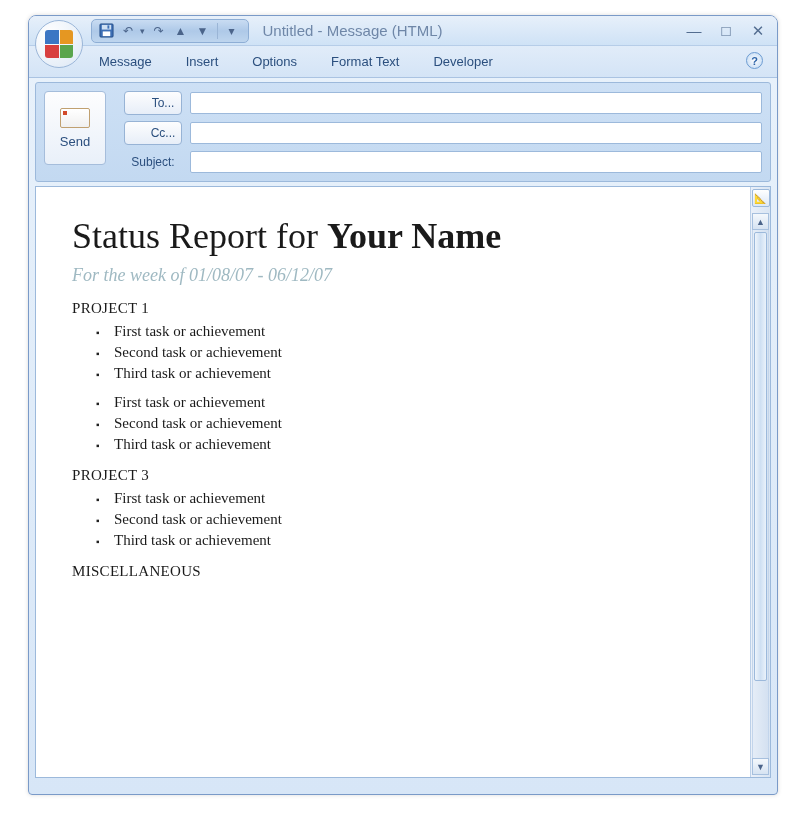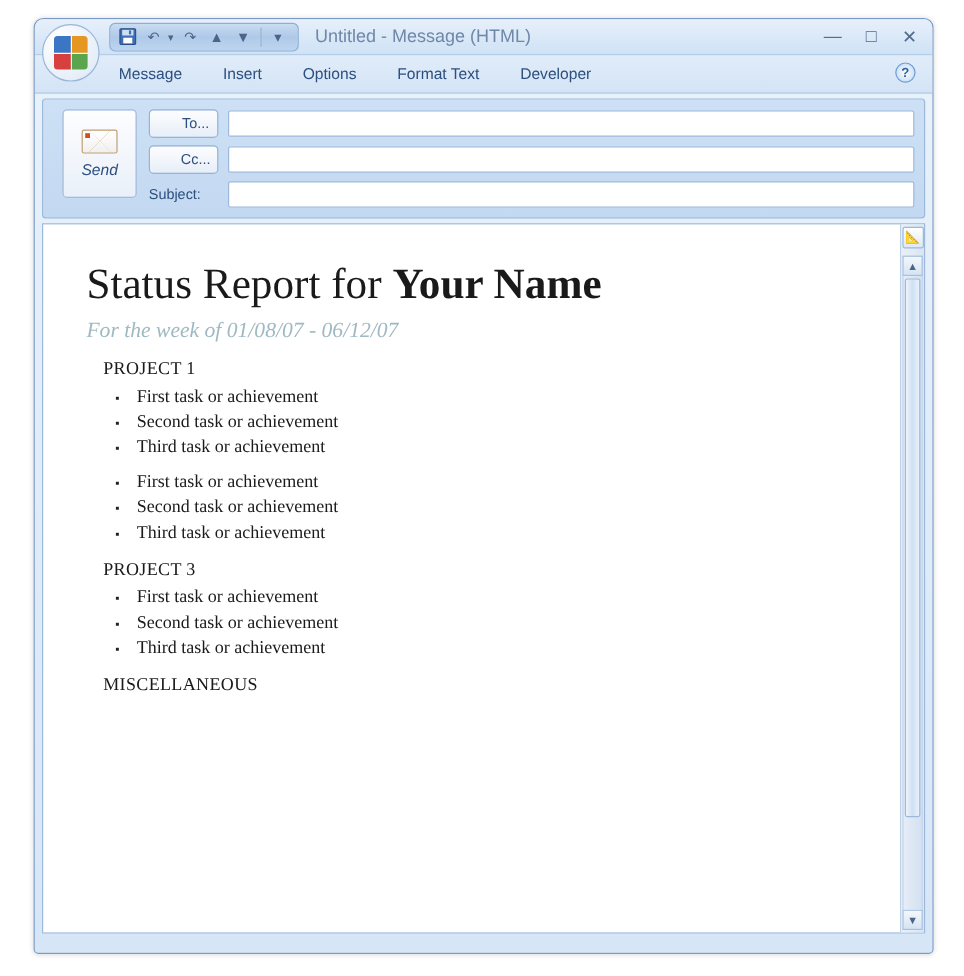--- a/index.html
+++ b/index.html
@@ -105,21 +105,21 @@
     background: linear-gradient(to bottom,#cde0f5,#c3d9f1);
     border: 1px solid #9cb9db;
     margin: 4px 6px;
     border-radius: 3px;
     padding: 8px;
     display:flex;
     gap: 10px;
   }
   .send-col {
     width: 70px;
-    display:flex; flex-direction:column; align-items:flex-end;font-style:italic;
+    display:flex; flex-direction:column; align-items:flex-start;
   }
   .send-btn {
     width: 62px; height: 74px;
     background: linear-gradient(to bottom,#fdfdfe,#e9f0f9);
     border:1px solid #a5bddb;
     border-radius:4px;
     display:flex; flex-direction:column; align-items:center; justify-content:center;
     gap:6px; font-size:13px; color:#2b4f7e; cursor:pointer;
   }
   .env-ic{width:30px;height:20px;background:linear-gradient(to bottom,#fff,#f0f0f0);border:1px solid #c0a070;border-radius:2px;position:relative;}
@@ -127,21 +127,21 @@
   .env-ic:after{content:"";position:absolute;left:0;top:0;right:0;bottom:0;background:linear-gradient(135deg,transparent 48%,#c9b080 49%,transparent 50%),linear-gradient(-135deg,transparent 48%,#c9b080 49%,transparent 50%);}
 
   .fields-col { flex:1; display:flex; flex-direction:column; gap:6px; }
   .frow { display:flex; align-items:center; gap:8px; }
   .chip-btn {
     width:58px; height:24px;
     background: linear-gradient(to bottom,#fdfdfe,#e7eef8);
     border:1px solid #97b3d5; border-radius:4px;
     font-size:12px; color:#2b4f7e; cursor:pointer;padding-left:20px;
   }
-  .label-txt { width:58px; text-align:left; font-size:12px; color:#2b4f7e;}
+  .label-txt { width:58px; text-align:center; font-size:12px; color:#2b4f7e;}
   .txt-in {
     flex:1; height:22px;
     background:#fff; border:1px solid #9cb9db; border-radius:2px;
     padding:0 4px; font-size:12px;
   }
 
   
   .editor-wrap {
     margin: 0 6px 6px 6px;
     border:1px solid #9cb9db;
@@ -153,21 +153,21 @@
   .editor {
     flex:1;
     padding: 28px 36px;
     overflow:hidden;
     font-family: Georgia, "Times New Roman", serif;
     color:#1a1a1a;
   }
   .h-title { font-size: 36px; font-weight:normal; margin-bottom:8px;}
   .h-title .yn { font-weight:bold;}
   .h-sub { font-size: 18px; font-style: italic; color:#9fb9c2; margin-bottom:14px;}
-  .proj { font-size:15px; letter-spacing:0.3px; margin: 12px 0 4px 14px; }
+  .proj { font-size:15px; letter-spacing:0.3px; margin: 12px 0 4px 0; }
   .proj:first-of-type{margin-top:2px;}
   ul.tasks { list-style: none; margin: 0 0 8px 24px; padding:0;}
   ul.tasks li { font-size:15px; padding:2px 0; position:relative; padding-left:18px;}
   ul.tasks li:before { content:"▪"; font-size:10px; position:absolute; left:0; top:6px; color:#222;}
 
   
   .scroll-col { width:20px; background:linear-gradient(to right,#eaf0f9,#d9e5f3); border-left:1px solid #bcd0e8; display:flex; flex-direction:column; align-items:center;}
   .ruler-btn { width:18px;height:18px; margin-top:2px; background:linear-gradient(to bottom,#fff,#dce8f6); border:1px solid #9cb9db; border-radius:2px; display:flex;align-items:center;justify-content:center; font-size:10px;color:#7a5c2a; cursor:pointer;}
   .sb-up,.sb-down{width:17px;height:17px;background:linear-gradient(to bottom,#f4f8fc,#d6e3f2);border:1px solid #a7c0de;display:flex;align-items:center;justify-content:center;font-size:9px;color:#4b648a;cursor:pointer;}
   .sb-up{margin-top:6px;}

